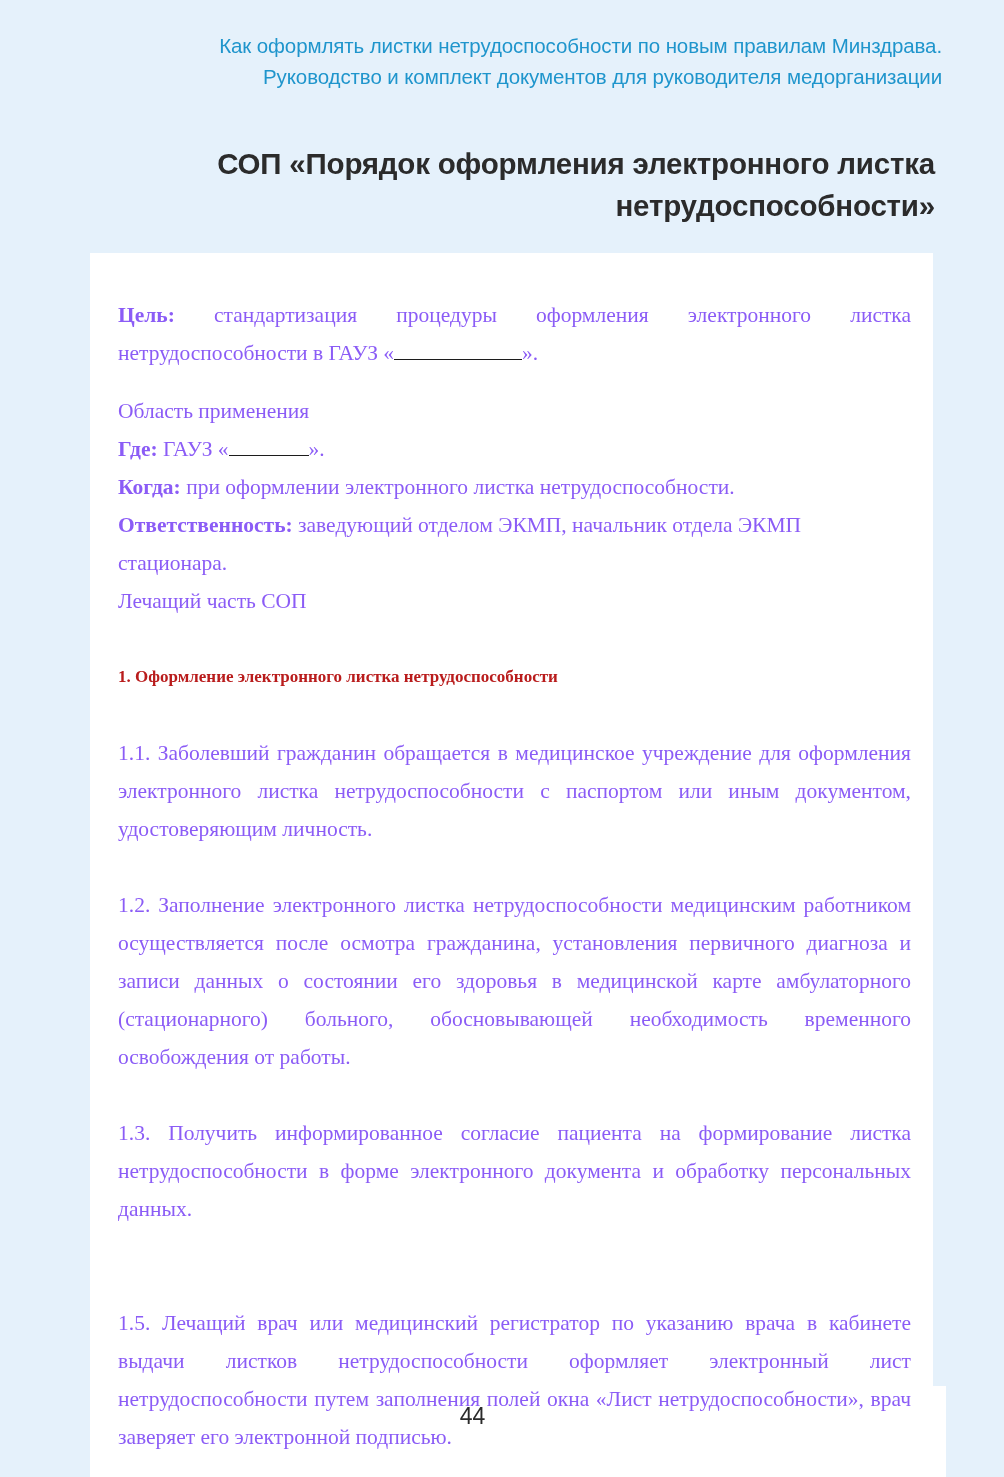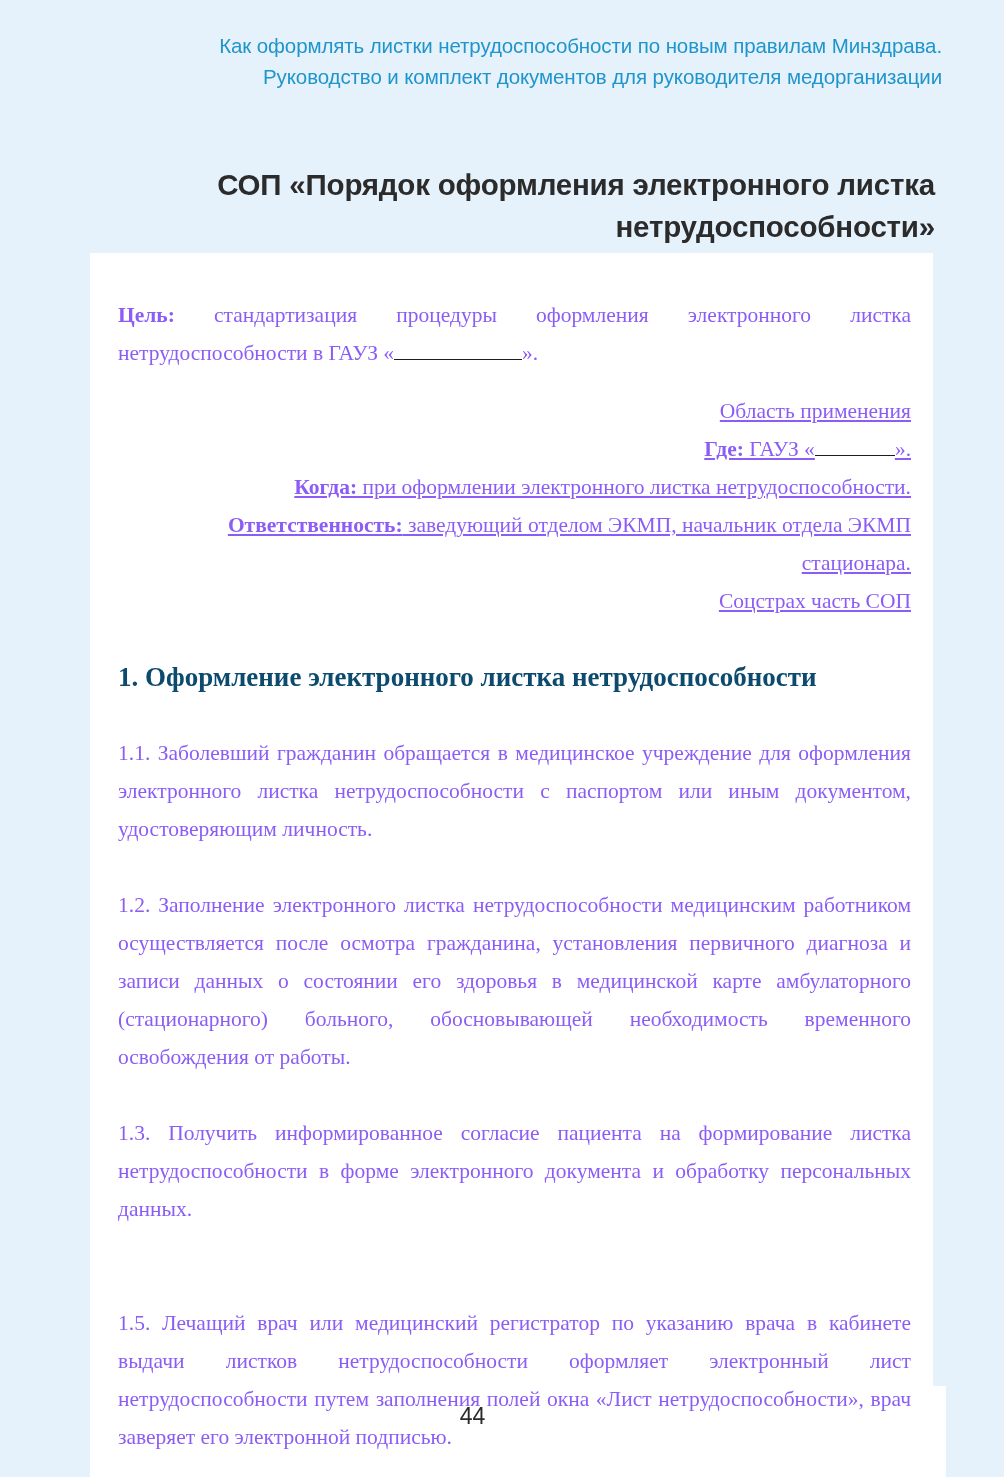--- a/index.html
+++ b/index.html
@@ -31,21 +31,21 @@
     color: #1f95cc;
     text-align: right;
     padding-right: 62px;
     letter-spacing: -0.1px;
     white-space: nowrap;
   }
 
   
   .title-block {
     position: absolute;
-    top: 164px;
+    top: 143px;
     left: 90px;
     width: 845px;
     box-sizing: border-box;
     padding-right: 0px;
   }
   .doc-title {
     font-family: "Liberation Sans", "DejaVu Sans", sans-serif;
     font-weight: bold;
     font-size: 29.5px;
     line-height: 42px;
@@ -83,43 +83,42 @@
   p.body {
     margin: 0;
     font-size: 21.5px;
     line-height: 38px;
     color: #8b5cf6;
     text-align: justify;
     text-justify: inter-word;
     hyphens: manual;
   }
   p.body.last-left {
-    text-align: right;
-    text-decoration: underline;
+    text-align: left;
   }
   p.body b {
     font-weight: bold;
   }
   .gap-sm { height: 38px; }
   .blank { height: 20px; }
   .fill {
     display: inline-block;
     border-bottom: 1.6px solid #1c1c1c;
     vertical-align: baseline;
     height: 17px;
   }
   .fill-long { width: 128px; }
   .fill-short { width: 80px; }
 
   h2.section {
     margin: 0;
-    font-size: 27px;
+    font-size: 17px;
     line-height: 38px;
     font-weight: bold;
-    color: #0c4a6e;
+    color: #b91c1c;
     text-align: left;
   }
 
   
   .folio {
     position: absolute;
     left: 0;
     top: 1403px;
     width: 945px;
     text-align: center;
@@ -150,21 +149,21 @@
   <div class="blank"></div>
 
   <p class="body last-left">Область применения</p>
 
   <p class="body last-left"><b>Где:</b><span> ГАУЗ «</span><span class="fill fill-short"></span><span>».</span></p>
 
   <p class="body last-left"><b>Когда:</b><span> при оформлении электронного листка нетрудоспособности.</span></p>
 
   <p class="body last-left"><b>Ответственность:</b><span> заведующий отделом ЭКМП, начальник отдела ЭКМП стационара.</span></p>
 
-  <p class="body last-left">Соцстрах часть СОП</p>
+  <p class="body last-left">Лечащий часть СОП</p>
 
   <div class="gap-sm"></div>
 
   <h2 class="section">1. Оформление электронного листка нетрудоспособности</h2>
 
   <div class="gap-sm"></div>
 
   <p class="body">1.1. Заболевший гражданин обращается в медицинское учреждение для оформления электронного листка нетрудоспособности с паспортом или иным документом, удостоверяющим личность.</p>
 
   <div class="gap-sm"></div>

